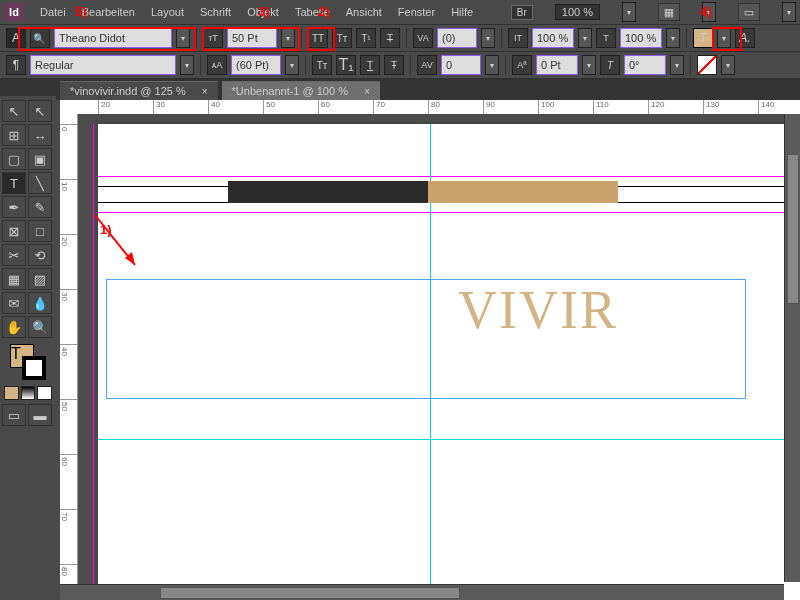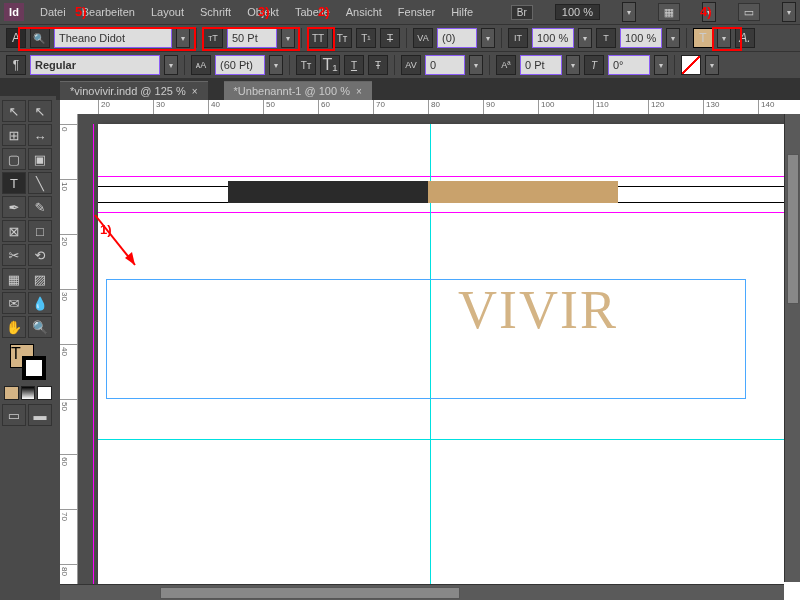--- a/index.html
+++ b/index.html
@@ -17,21 +17,21 @@
 .ctrl-icon { width: 20px; height: 20px; background: #3a3a3a; border: 1px solid #222; display: flex; align-items: center; justify-content: center; color: #ccc; font-size: 12px; }
 .ctrl-input { background: #ddd; border: 1px solid #8b5cf6; height: 20px; font-size: 11px; padding: 0 4px; color: #333; }
 .ctrl-dropdown { width: 14px; height: 20px; background: #555; border: 1px solid #222; display: flex; align-items: center; justify-content: center; }
 .ctrl-dropdown::after { content: "▾"; font-size: 8px; color: #ccc; }
 .sep { width: 1px; height: 20px; background: #333; margin: 0 2px; }
 
 .redbox { position: absolute; border: 2px solid red; pointer-events: none; z-index: 100; }
 .redlabel { position: absolute; color: red; font-size: 13px; font-weight: bold; z-index: 101; }
 
 .tabbar { height: 22px; background: #333; display: flex; align-items: flex-end; padding-left: 60px; font-size: 11px; }
-.tab { background: #4a4a4a; color: #ccc; padding: 3px 10px; border-top: 1px solid #666; margin-right: 16px; display: flex; align-items: center; gap: 6px; }
+.tab { background: #4a4a4a; color: #ccc; padding: 3px 10px; border-top: 1px solid #666; margin-right: 4px; display: flex; align-items: center; gap: 16px; }
 .tab.active { background: #707070; }
 .tab-close { font-size: 10px; cursor: pointer; }
 
 .ruler-h { height: 18px; background: #fff; border-bottom: 1px solid #999; margin-left: 60px; position: relative; font-size: 8px; color: #666; }
 .ruler-h .tick { position: absolute; top: 0; border-left: 1px solid #999; height: 18px; padding-left: 2px; }
 
 .workspace { position: absolute; left: 60px; top: 114px; right: 0; bottom: 0; background: #4d4d4d; }
 .ruler-v { position: absolute; left: 0; top: 0; width: 18px; bottom: 0; background: #fff; border-right: 1px solid #999; }
 .ruler-v .vtick { position: absolute; left: 0; border-top: 1px solid #999; width: 18px; font-size: 8px; color: #666; writing-mode: vertical-lr; padding-top: 2px; }
 .canvas-area { position: absolute; left: 18px; top: 0; right: 0; bottom: 0; background: #4d4d4d; overflow: hidden; }
@@ -114,21 +114,21 @@
   <input class="ctrl-input" style="width: 42px;" value="100 %">
   <div class="ctrl-dropdown"></div>
   <div class="sep"></div>
   <div class="ctrl-icon" style="background:#d4b485;border:1px solid #000">T</div>
   <div class="ctrl-dropdown"></div>
   <div class="ctrl-icon" style="font-style:italic">A.</div>
 </div>
 
 <div class="control-panel">
   <div class="ctrl-icon">¶</div>
-  <input class="ctrl-input" style="width: 130px; font-weight: bold;" value="Regular">
+  <input class="ctrl-input" style="width: 146px;" value="Regular">
   <div class="ctrl-dropdown"></div>
   <div class="sep"></div>
   <div class="ctrl-icon" style="font-size:9px">ᴀA</div>
   <input class="ctrl-input" style="width: 50px;" value="(60 Pt)">
   <div class="ctrl-dropdown"></div>
   <div class="sep"></div>
   <div class="ctrl-icon" style="font-size:10px">Tᴛ</div>
   <div class="ctrl-icon" style="font-size:16px">T₁</div>
   <div class="ctrl-icon" style="font-size:10px;text-decoration:underline">T</div>
   <div class="ctrl-icon" style="font-size:10px">Ŧ</div>

